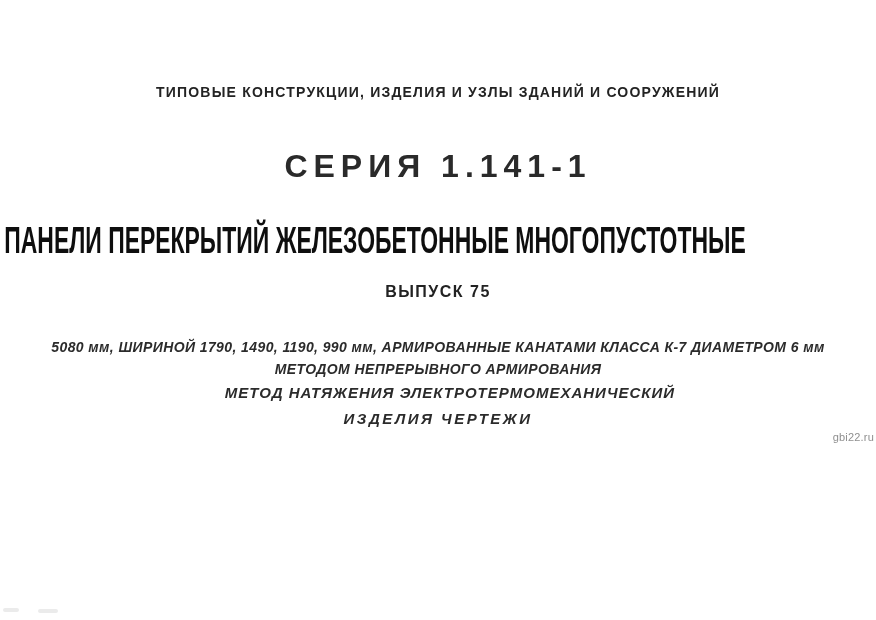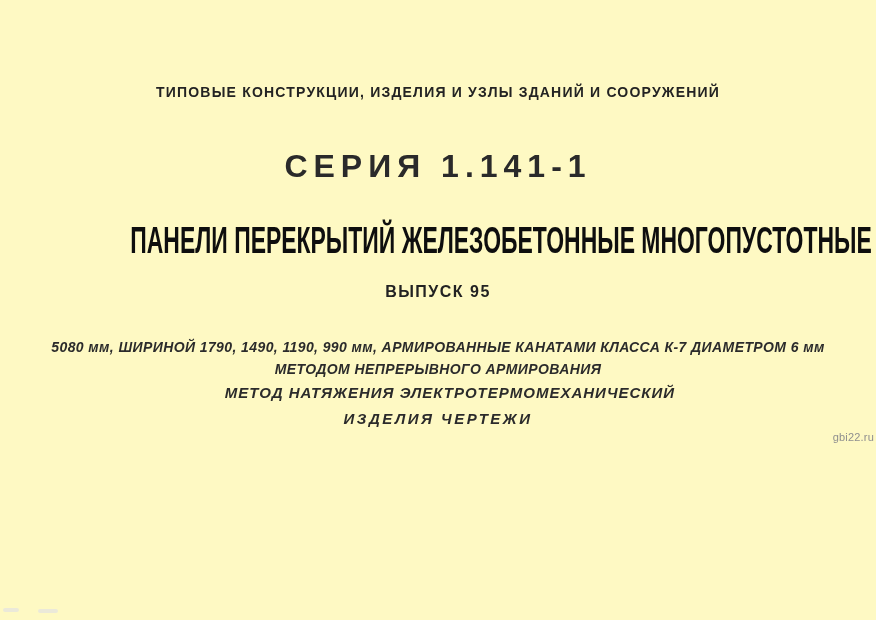--- a/index.html
+++ b/index.html
@@ -6,21 +6,21 @@
     margin: 0;
     padding: 0;
     background: #e8e8e8;
     font-family: "Liberation Sans", sans-serif;
   }
   .page {
     position: relative;
     width: 876px;
     height: 620px;
     margin: 0 auto;
-    background: #fef9c3;
+    background: #ffffff;
     overflow: hidden;
     color: #1d1d1d;
   }
   .abs { position: absolute; left: 0; width: 876px; text-align: center; }
 
   .header-line {
     top: 84px;
     font-size: 14px;
     font-weight: 700;
     letter-spacing: 1.2px;
@@ -30,21 +30,21 @@
     top: 148px;
     font-size: 32px;
     font-weight: 700;
     letter-spacing: 6px;
     color: #2a2a2a;
   }
   .main-title {
     top: 220px;
     white-space: nowrap;
     display: flex;
-    justify-content: flex-start;
+    justify-content: flex-end;
   }
   .main-title > span {
     display: inline-block;
     font-size: 31px;
     font-weight: 700;
     letter-spacing: 0px;
     transform: scale(0.74, 1.18);
     transform-origin: center top;
     color: #0e0e0e;
   }
@@ -107,21 +107,21 @@
 <div class="page">
 
   <div class="abs header-line">ТИПОВЫЕ КОНСТРУКЦИИ, ИЗДЕЛИЯ И УЗЛЫ ЗДАНИЙ И СООРУЖЕНИЙ</div>
 
   <div class="abs series-line">СЕРИЯ 1.141-1</div>
 
   <div class="abs main-title">
     <span>ПАНЕЛИ ПЕРЕКРЫТИЙ ЖЕЛЕЗОБЕТОННЫЕ МНОГОПУСТОТНЫЕ</span>
   </div>
 
-  <div class="abs issue-line">ВЫПУСК 95</div>
+  <div class="abs issue-line">ВЫПУСК 75</div>
 
 
   <div class="abs desc-line desc-2">5080 мм, ШИРИНОЙ 1790, 1490, 1190, 990 мм, АРМИРОВАННЫЕ КАНАТАМИ КЛАССА К-7 ДИАМЕТРОМ 6 мм</div>
 
   <div class="abs desc-line desc-3">МЕТОДОМ НЕПРЕРЫВНОГО АРМИРОВАНИЯ</div>
 
   <div class="abs method-line">МЕТОД НАТЯЖЕНИЯ ЭЛЕКТРОТЕРМОМЕХАНИЧЕСКИЙ</div>
 
   <div class="abs drawings-line">ИЗДЕЛИЯ ЧЕРТЕЖИ</div>
 

